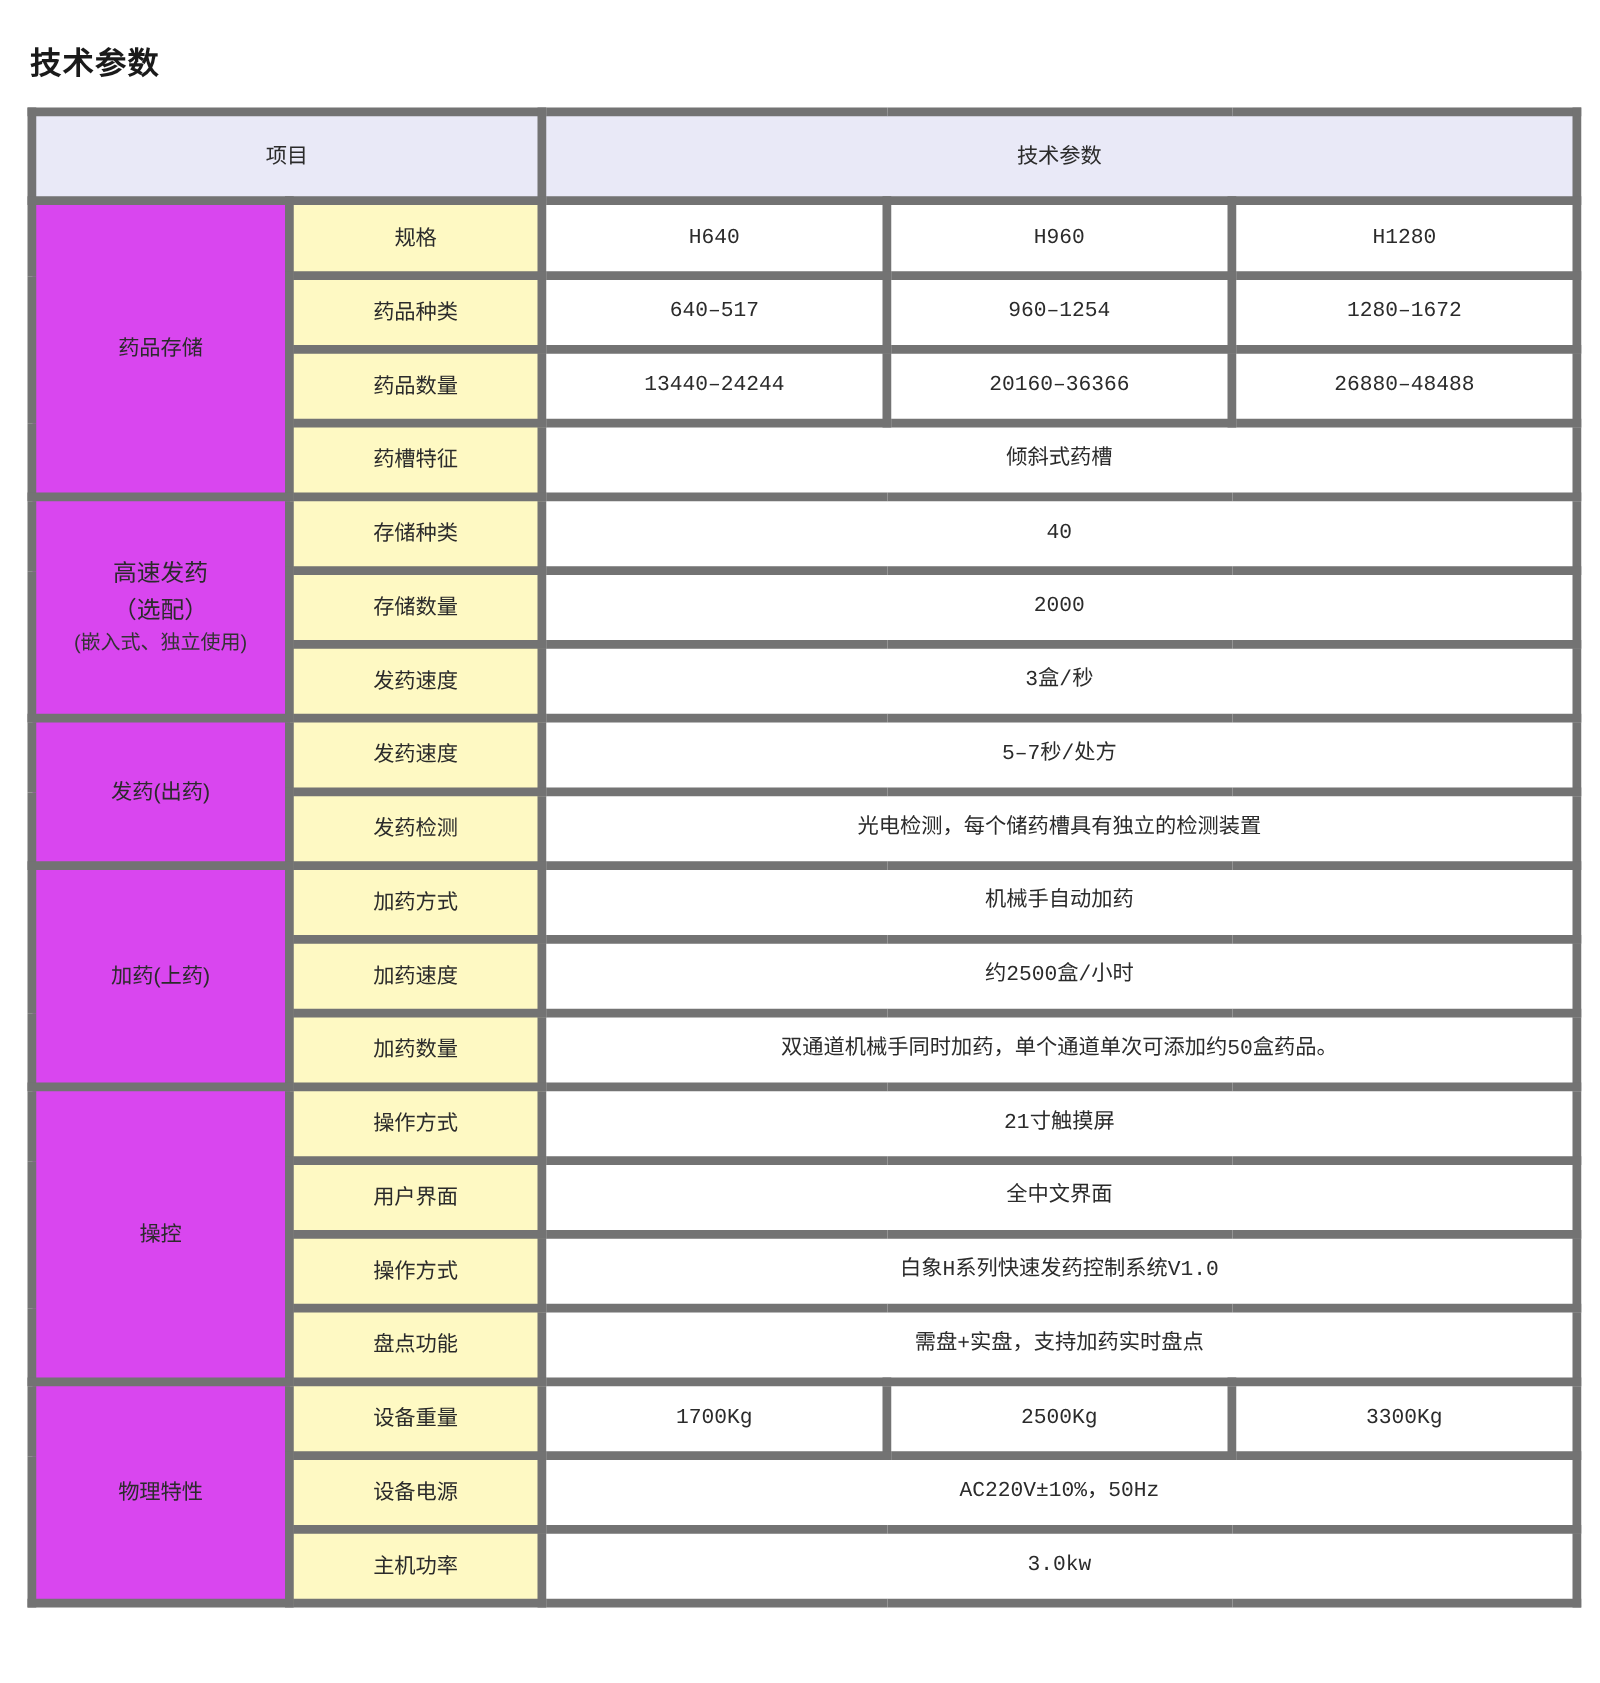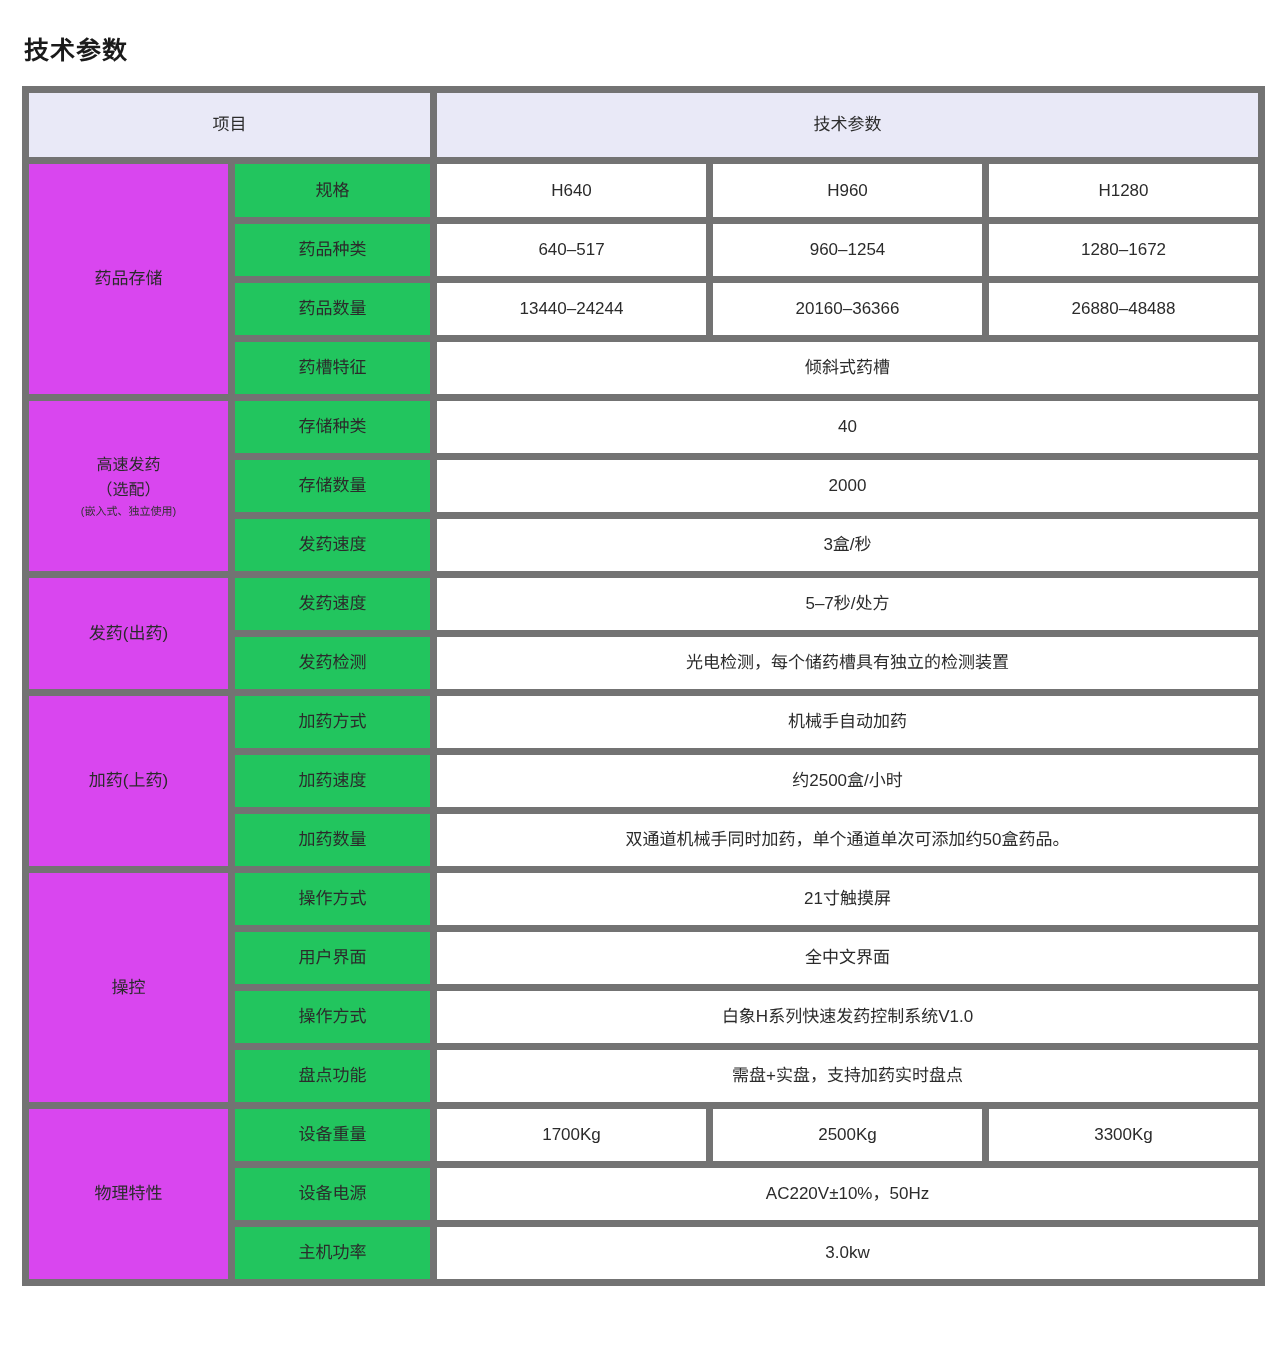--- a/index.html
+++ b/index.html
@@ -43,35 +43,36 @@
   .hdr {
     background: #e9e9f7;
     font-size: 17px;
     height: 44px;
   }
   .grp {
     background: #d946ef;
     font-size: 17px;
   }
   .sub {
-    background: #22c55e;
+    background: #fef9c3;
     font-size: 17px;
   }
   .val {
     background: #ffffff;
     font-size: 17px;
+    font-family: Liberation Mono, monospace;
   }
   .grp-main {
     display: block;
-    font-size: 16px;
+    font-size: 19px;
     line-height: 1.55;
   }
   .grp-note {
     display: block;
-    font-size: 11px;
+    font-size: 16px;
     line-height: 1.5;
     color: #333333;
   }
   .row-h { height: 60px; }
   .row-m { height: 59px; }
   col.c-grp { width: 206px; }
   col.c-sub { width: 202px; }
   col.c-v1  { width: 276px; }
   col.c-v2  { width: 276px; }
   col.c-v3  { width: 276px; }

